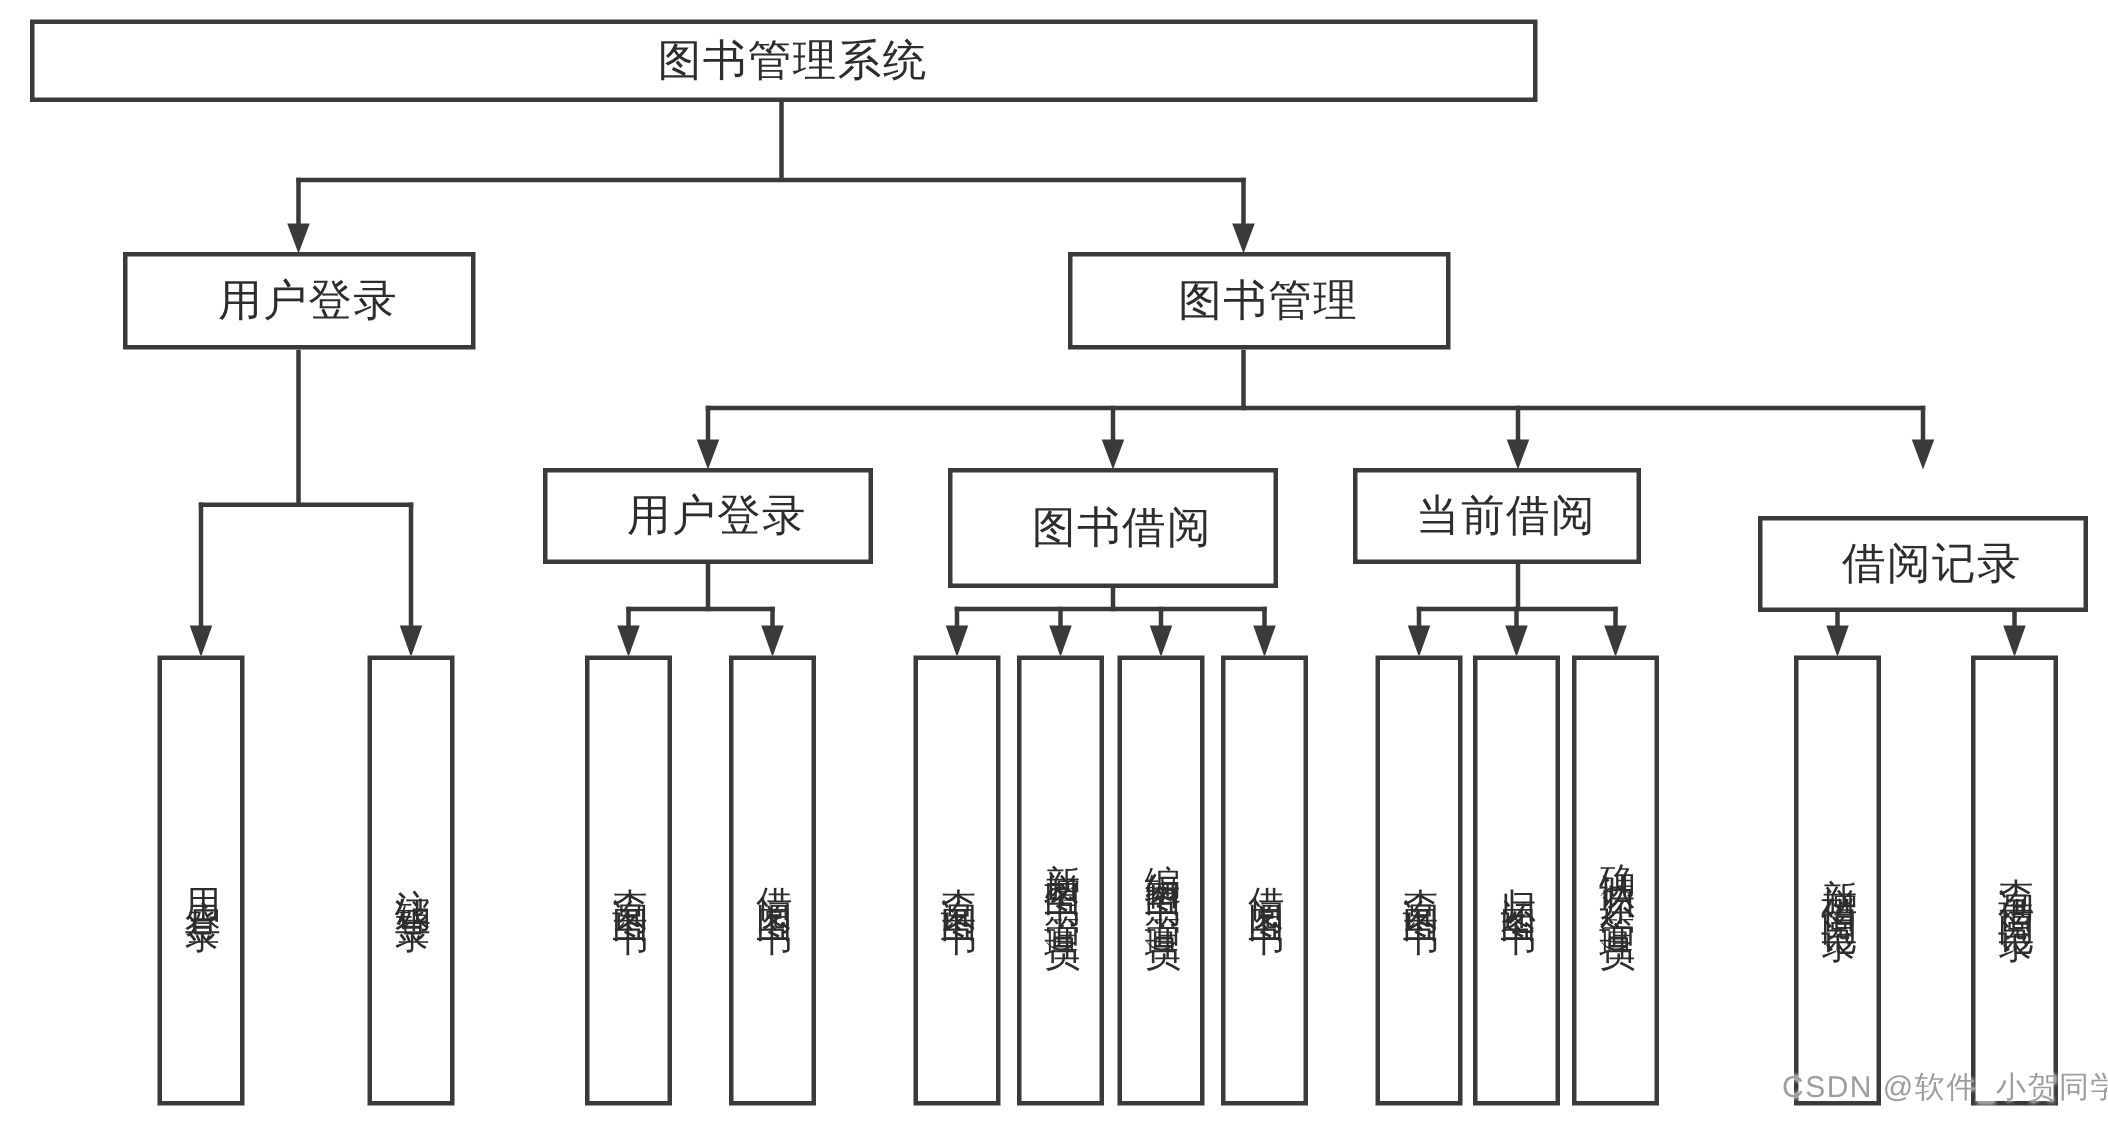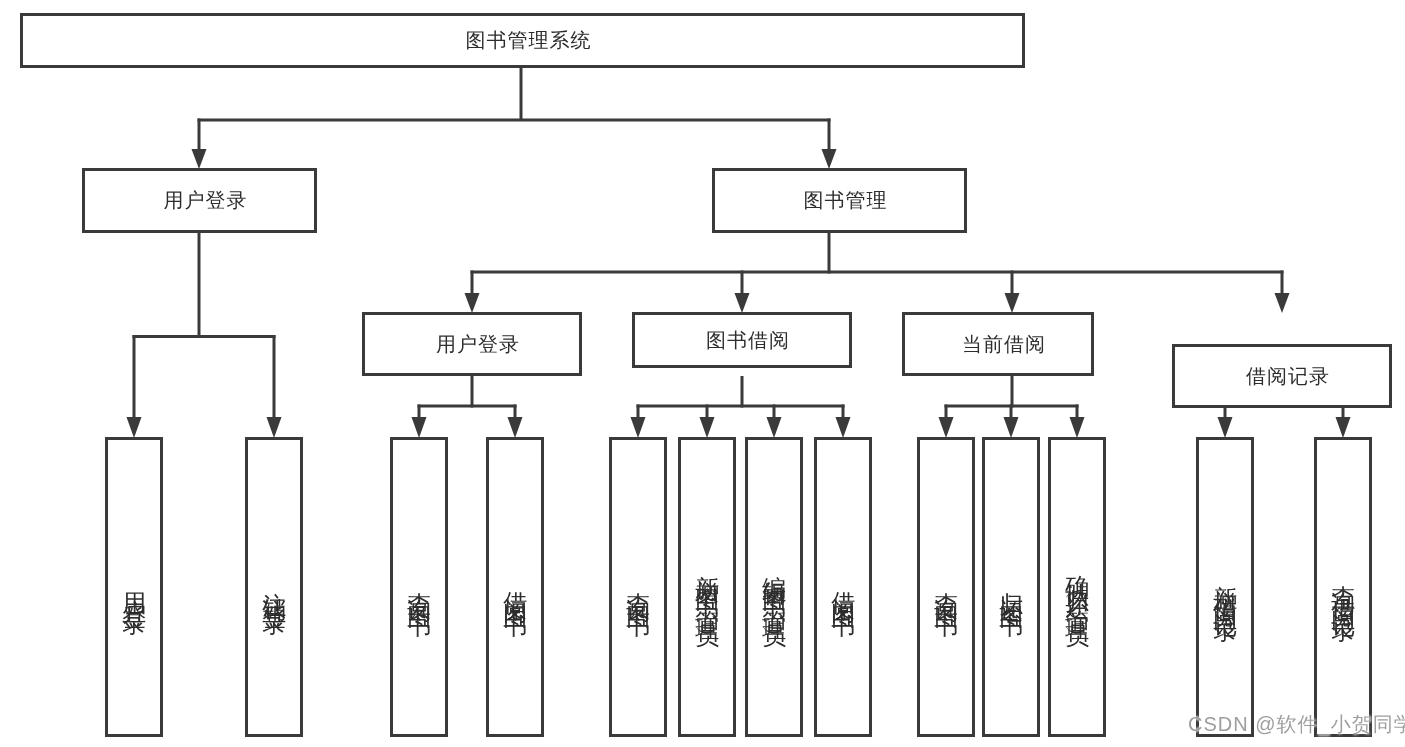--- a/index.html
+++ b/index.html
@@ -21,21 +21,21 @@
   .box {
     position: absolute;
     box-sizing: border-box;
     background: #ffffff;
     border: 3px solid #3a3a3a;
     display: flex;
     align-items: center;
     justify-content: center;
     color: #2d2d2d;
   }
-  .hbox { font-size: 20px; letter-spacing: 1px; padding-left: 12px; }
+  .hbox { font-size: 29px; letter-spacing: 1px; padding-left: 12px; }
   .vbox .vlbl {
     writing-mode: vertical-rl;
     text-orientation: mixed;
     font-size: 24px;
     letter-spacing: 7px;
     line-height: 1.1;
     white-space: nowrap;
   }
   .watermark {
     position: absolute;
@@ -137,21 +137,21 @@
   <div class="box hbox" style="left:82px;top:168px;width:235px;height:65px;">
     <span class="lbl">用户登录</span>
   </div>
   <div class="box hbox" style="left:712px;top:168px;width:255px;height:65px;">
     <span class="lbl">图书管理</span>
   </div>
 
   <div class="box hbox" style="left:362px;top:312px;width:220px;height:64px;">
     <span class="lbl">用户登录</span>
   </div>
-  <div class="box hbox" style="left:632px;top:312px;width:220px;height:56px;">
+  <div class="box hbox" style="left:632px;top:312px;width:220px;height:80px;">
     <span class="lbl">图书借阅</span>
   </div>
   <div class="box hbox" style="left:902px;top:312px;width:192px;height:64px;">
     <span class="lbl">当前借阅</span>
   </div>
   <div class="box hbox" style="left:1172px;top:312px;width:220px;height:64px;margin-top:32px;">
     <span class="lbl">借阅记录</span>
   </div>
 
   <div class="box vbox" style="left:105px;top:437px;width:58px;height:300px;">

